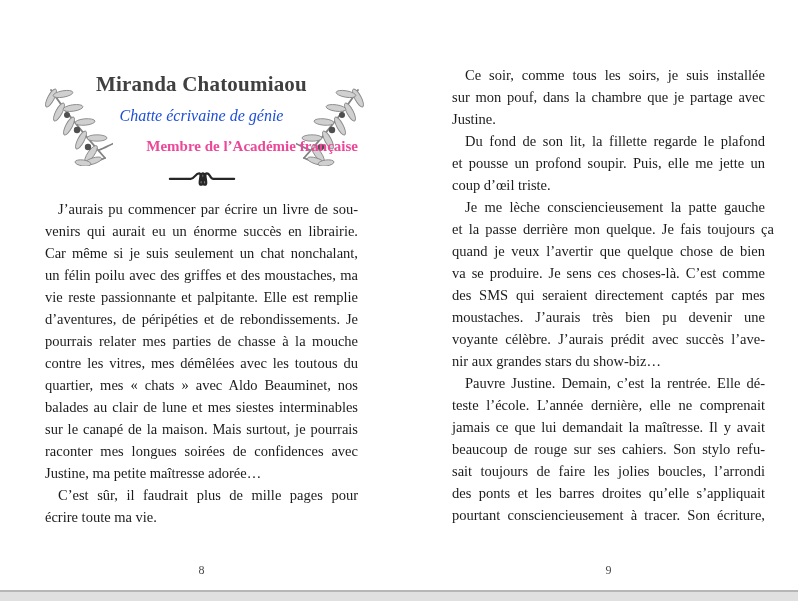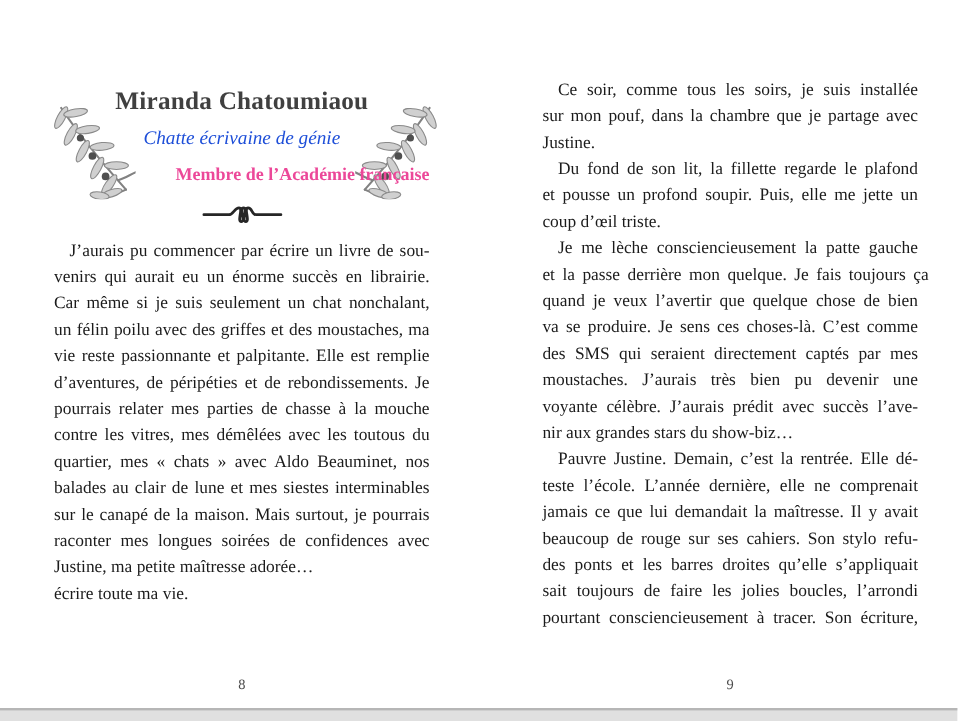--- a/index.html
+++ b/index.html
@@ -132,20 +132,21 @@
         <div class="line"><span style="word-spacing: 0.803819px;">un félin poilu avec des griffes et des moustaches, ma</span></div>
         <div class="line"><span style="word-spacing: 1.80357px;">vie reste passionnante et palpitante. Elle est remplie</span></div>
         <div class="line"><span style="word-spacing: 2.23698px;">d’aventures, de péripéties et de rebondissements. Je</span></div>
         <div class="line"><span style="word-spacing: 2.89062px;">pourrais relater mes parties de chasse à la mouche</span></div>
         <div class="line"><span style="word-spacing: 2.33203px;">contre les vitres, mes démêlées avec les toutous du</span></div>
         <div class="line"><span style="word-spacing: 3.35938px;">quartier, mes « chats » avec Aldo Beauminet, nos</span></div>
         <div class="line"><span style="word-spacing: 1.47656px;">balades au clair de lune et mes siestes interminables</span></div>
         <div class="line"><span style="word-spacing: 1.26562px;">sur le canapé de la maison. Mais surtout, je pourrais</span></div>
         <div class="line"><span style="word-spacing: 4.25521px; margin-top: 17px;">raconter mes longues soirées de confidences avec</span></div>
         <div class="line end"><span>Justine, ma petite maîtresse adorée…</span></div>
+        <div class="line indent"><span style="word-spacing: 4.90234px;">C’est sûr, il faudrait plus de mille pages pour</span></div>
         <div class="line end"><span>écrire toute ma vie.</span></div>
       </div>
     <div class="page-number">8</div>
   </div>
 
   <div class="page page-right">
     <div class="text-block tb-right">
         <div class="line indent"><span style="word-spacing: 4.3457px;">Ce soir, comme tous les soirs, je suis installée</span></div>
         <div class="line"><span style="word-spacing: 2.11979px;">sur mon pouf, dans la chambre que je partage avec</span></div>
         <div class="line end"><span>Justine.</span></div>
@@ -157,21 +158,21 @@
         <div class="line"><span style="word-spacing: 3.08984px;">quand je veux l’avertir que quelque chose de bien</span></div>
         <div class="line"><span style="word-spacing: 2.38281px;">va se produire. Je sens ces choses-là. C’est comme</span></div>
         <div class="line"><span style="word-spacing: 4.15848px;">des SMS qui seraient directement captés par mes</span></div>
         <div class="line"><span style="word-spacing: 8.34375px;">moustaches. J’aurais très bien pu devenir une</span></div>
         <div class="line"><span style="word-spacing: 3.79167px;">voyante célèbre. J’aurais prédit avec succès l’ave-</span></div>
         <div class="line end"><span>nir aux grandes stars du show-biz…</span></div>
         <div class="line indent"><span style="word-spacing: 2.47991px;">Pauvre Justine. Demain, c’est la rentrée. Elle dé-</span></div>
         <div class="line"><span style="word-spacing: 4.08073px;">teste l’école. L’année dernière, elle ne comprenait</span></div>
         <div class="line"><span style="word-spacing: 2.20833px;">jamais ce que lui demandait la maîtresse. Il y avait</span></div>
         <div class="line"><span style="word-spacing: 2.83398px;">beaucoup de rouge sur ses cahiers. Son stylo refu-</span></div>
+        <div class="line"><span style="word-spacing: 4.79241px;">sait toujours de faire les jolies boucles, l’arrondi</span></div>
         <div class="line"><span style="word-spacing: 3.8125px;">des ponts et les barres droites qu’elle s’appliquait</span></div>
-        <div class="line"><span style="word-spacing: 4.79241px;">sait toujours de faire les jolies boucles, l’arrondi</span></div>
         <div class="line"><span style="word-spacing: 3.575px;">pourtant consciencieusement à tracer. Son écriture,</span></div>
       </div>
     <div class="page-number">9</div>
   </div>
 
   <div class="bottom-edge"></div>
 </div>
 
 </body></html>

